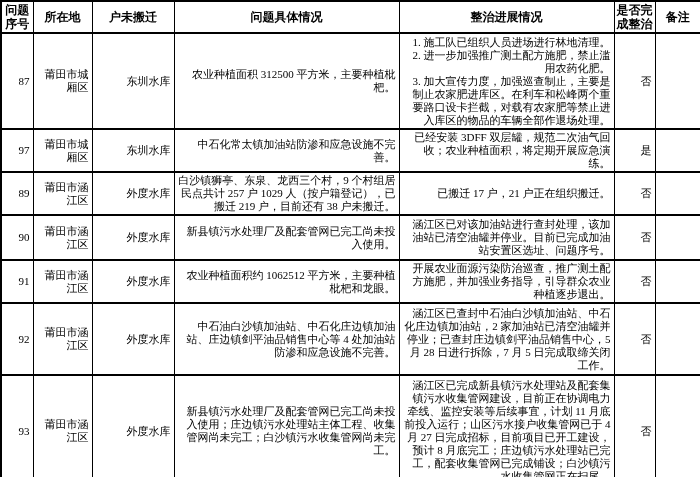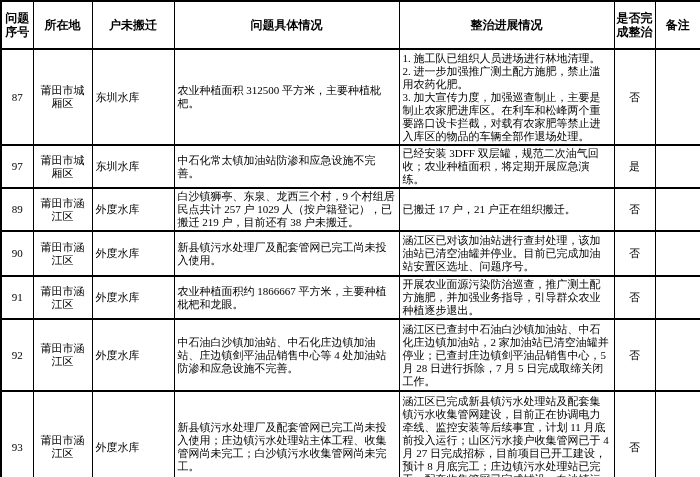--- a/index.html
+++ b/index.html
@@ -25,20 +25,21 @@
   table.report th,
   table.report td {
     border: 1px solid #000000;
     border-bottom-width: 2px;
     padding: 1px 3px;
     font-size: 11px;
     line-height: 13px;
     vertical-align: middle;
     word-break: break-all;
     overflow: hidden;
+    text-align: right;
   }
   table.report th {
     font-weight: bold;
     font-size: 12px;
     line-height: 14px;
     text-align: center;
     padding: 1px 1px;
   }
   td.c-center { text-align: center; }
   td.c-left   { text-align: left; }
@@ -51,21 +52,21 @@
   <colgroup>
     <col style="width:32px">
     <col style="width:59px">
     <col style="width:82px">
     <col style="width:225px">
     <col style="width:215px">
     <col style="width:41px">
     <col style="width:46px">
   </colgroup>
   <thead>
-    <tr style="height:48px">
+    <tr style="height:32px">
       <th>问题序号</th>
       <th>所在地</th>
       <th>户未搬迁</th>
       <th>问题具体情况</th>
       <th>整治进展情况</th>
       <th>是否完成整治</th>
       <th>备注</th>
     </tr>
   </thead>
   <tbody>
@@ -104,21 +105,21 @@
       <td class="c-left">外度水库</td>
       <td class="c-left">新县镇污水处理厂及配套管网已完工尚未投入使用。</td>
       <td class="c-left">涵江区已对该加油站进行查封处理，该加油站已清空油罐并停业。目前已完成加油站安置区选址、问题序号。</td>
       <td class="c-center">否</td>
       <td class="c-left"></td>
     </tr>
     <tr style="height:43px">
       <td class="c-center">91</td>
       <td class="c-center">莆田市涵江区</td>
       <td class="c-left">外度水库</td>
-      <td class="c-left">农业种植面积约 1866667 平方米，主要种植枇杷和龙眼。</td>
+      <td class="c-left">农业种植面积约 1062512 平方米，主要种植枇杷和龙眼。</td>
       <td class="c-left">开展农业面源污染防治巡查，推广测土配方施肥，并加强业务指导，引导群众农业种植逐步退出。</td>
       <td class="c-center">否</td>
       <td class="c-left"></td>
     </tr>
     <tr style="height:72px">
       <td class="c-center">92</td>
       <td class="c-center">莆田市涵江区</td>
       <td class="c-left">外度水库</td>
       <td class="c-left">中石油白沙镇加油站、中石化庄边镇加油站、庄边镇剑平油品销售中心等 4 处加油站防渗和应急设施不完善。</td>
       <td class="c-left">涵江区已查封中石油白沙镇加油站、中石化庄边镇加油站，2 家加油站已清空油罐并停业；已查封庄边镇剑平油品销售中心，5 月 28 日进行拆除，7 月 5 日完成取缔关闭工作。</td>

